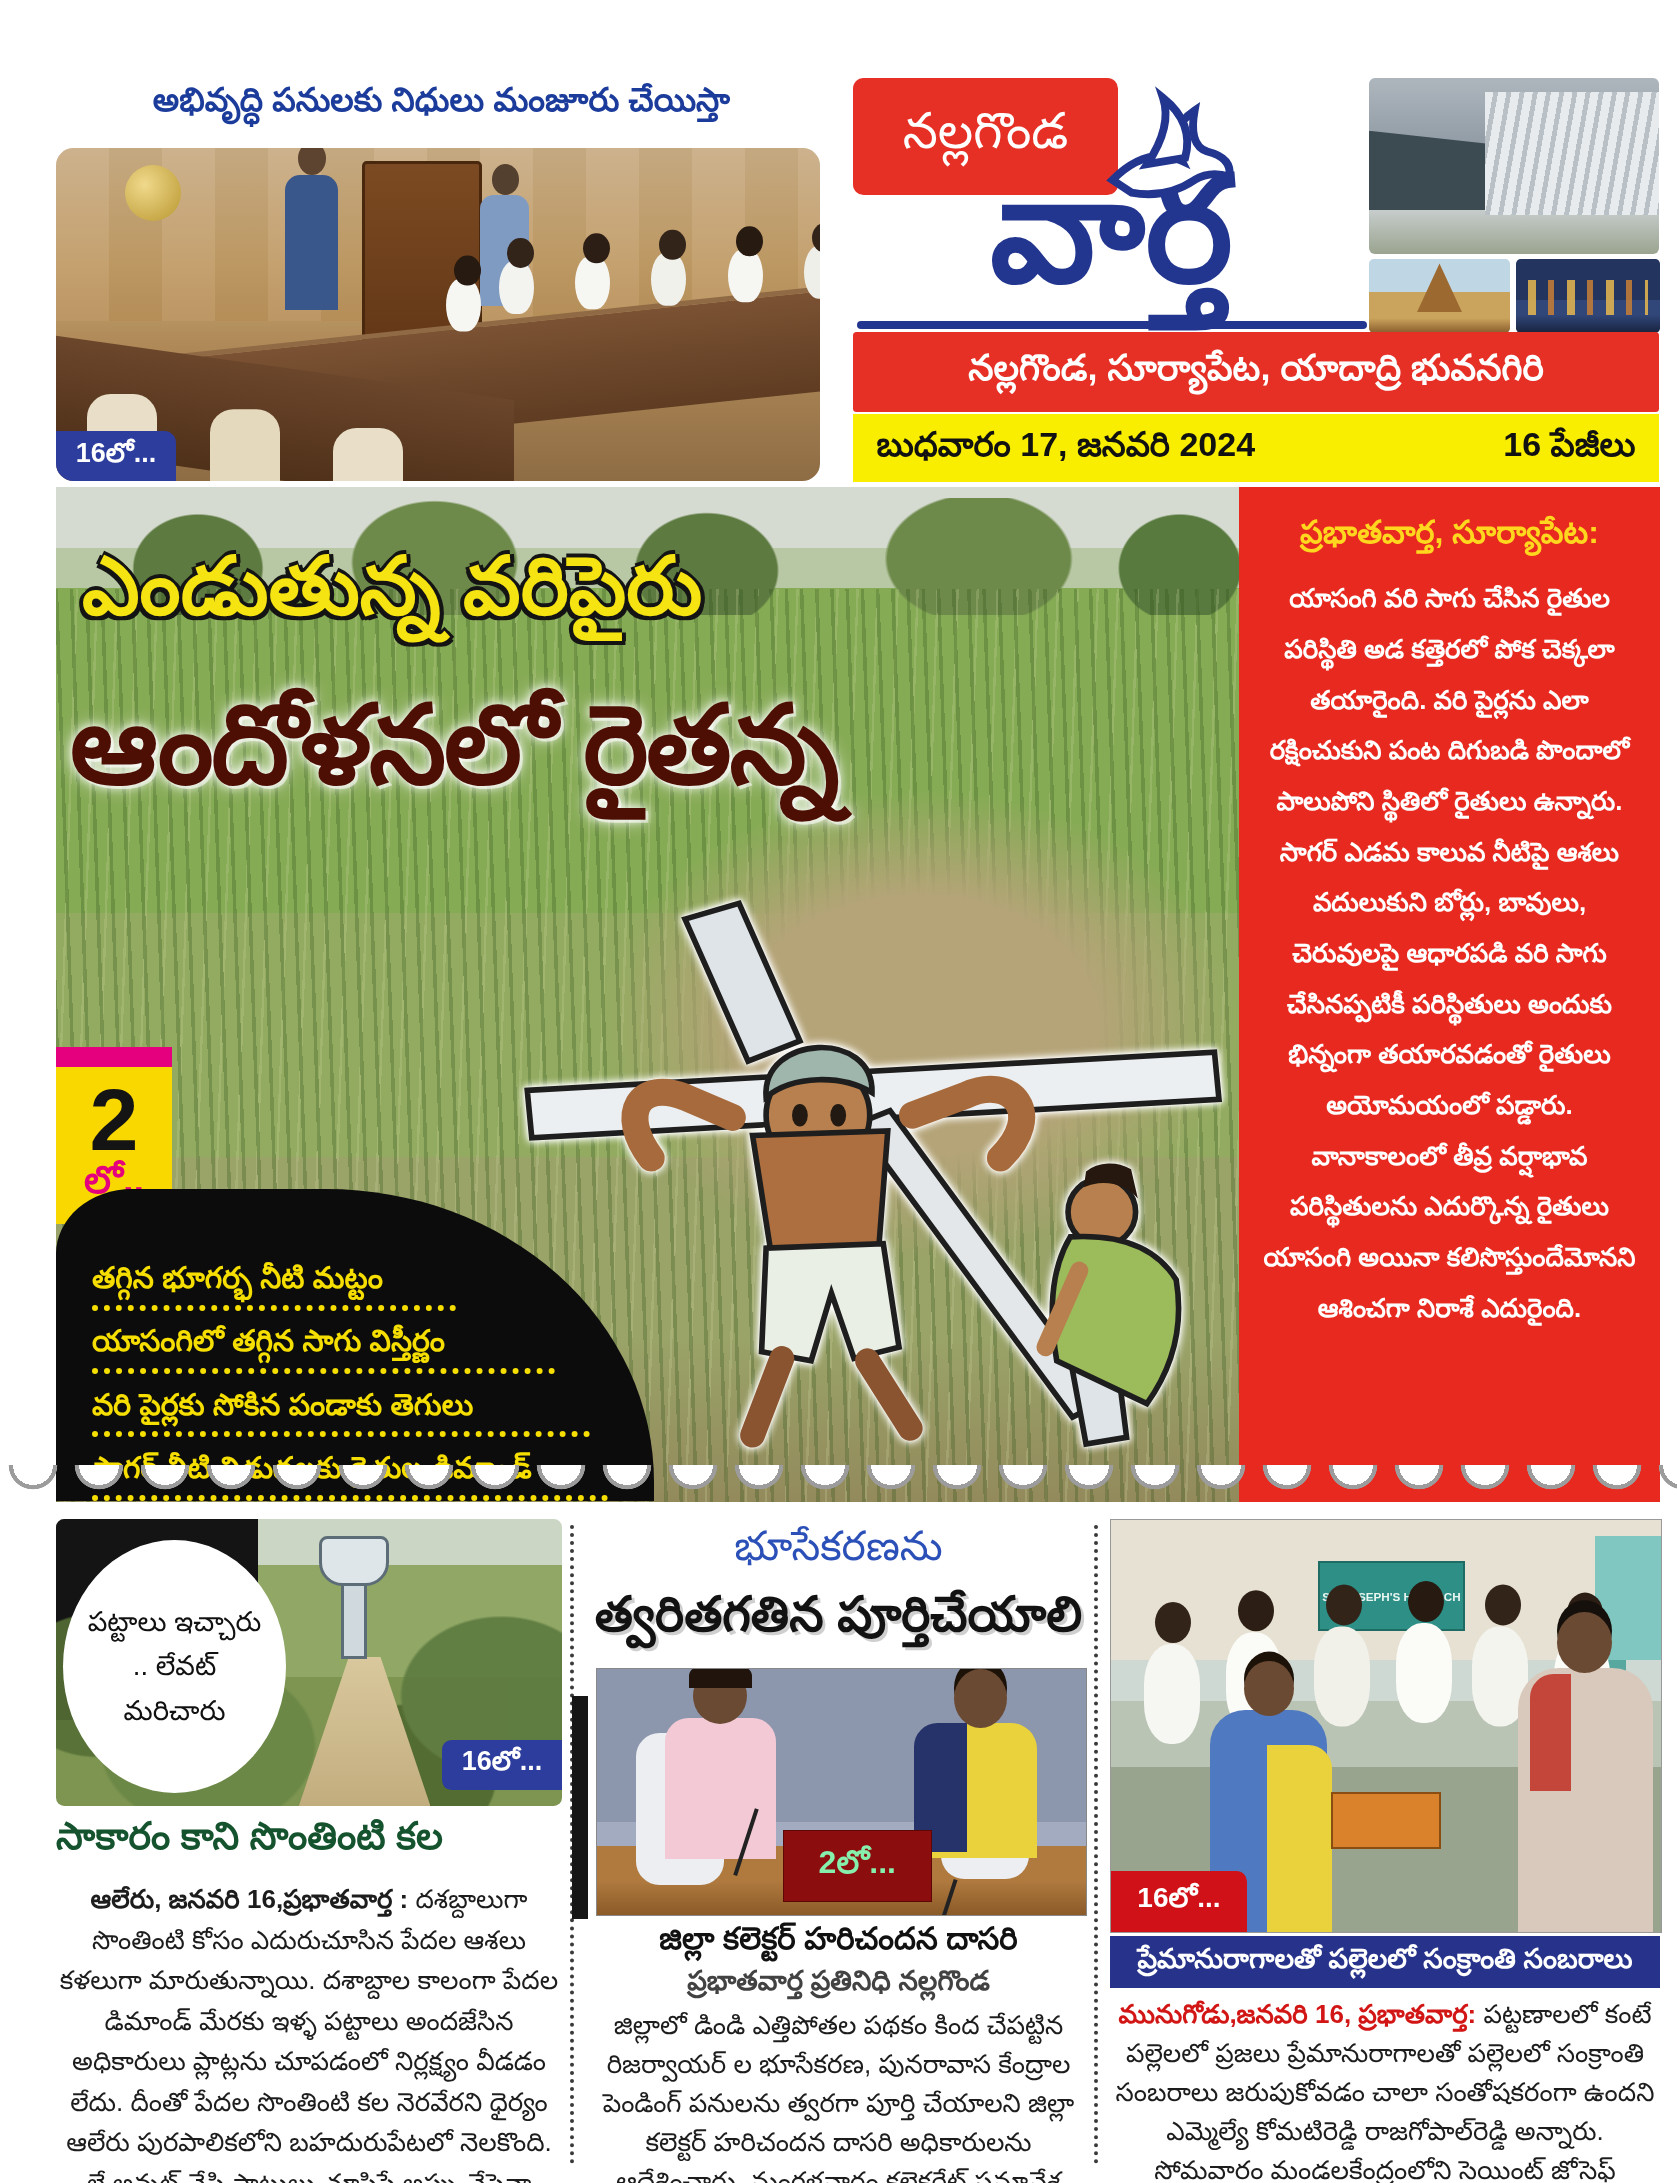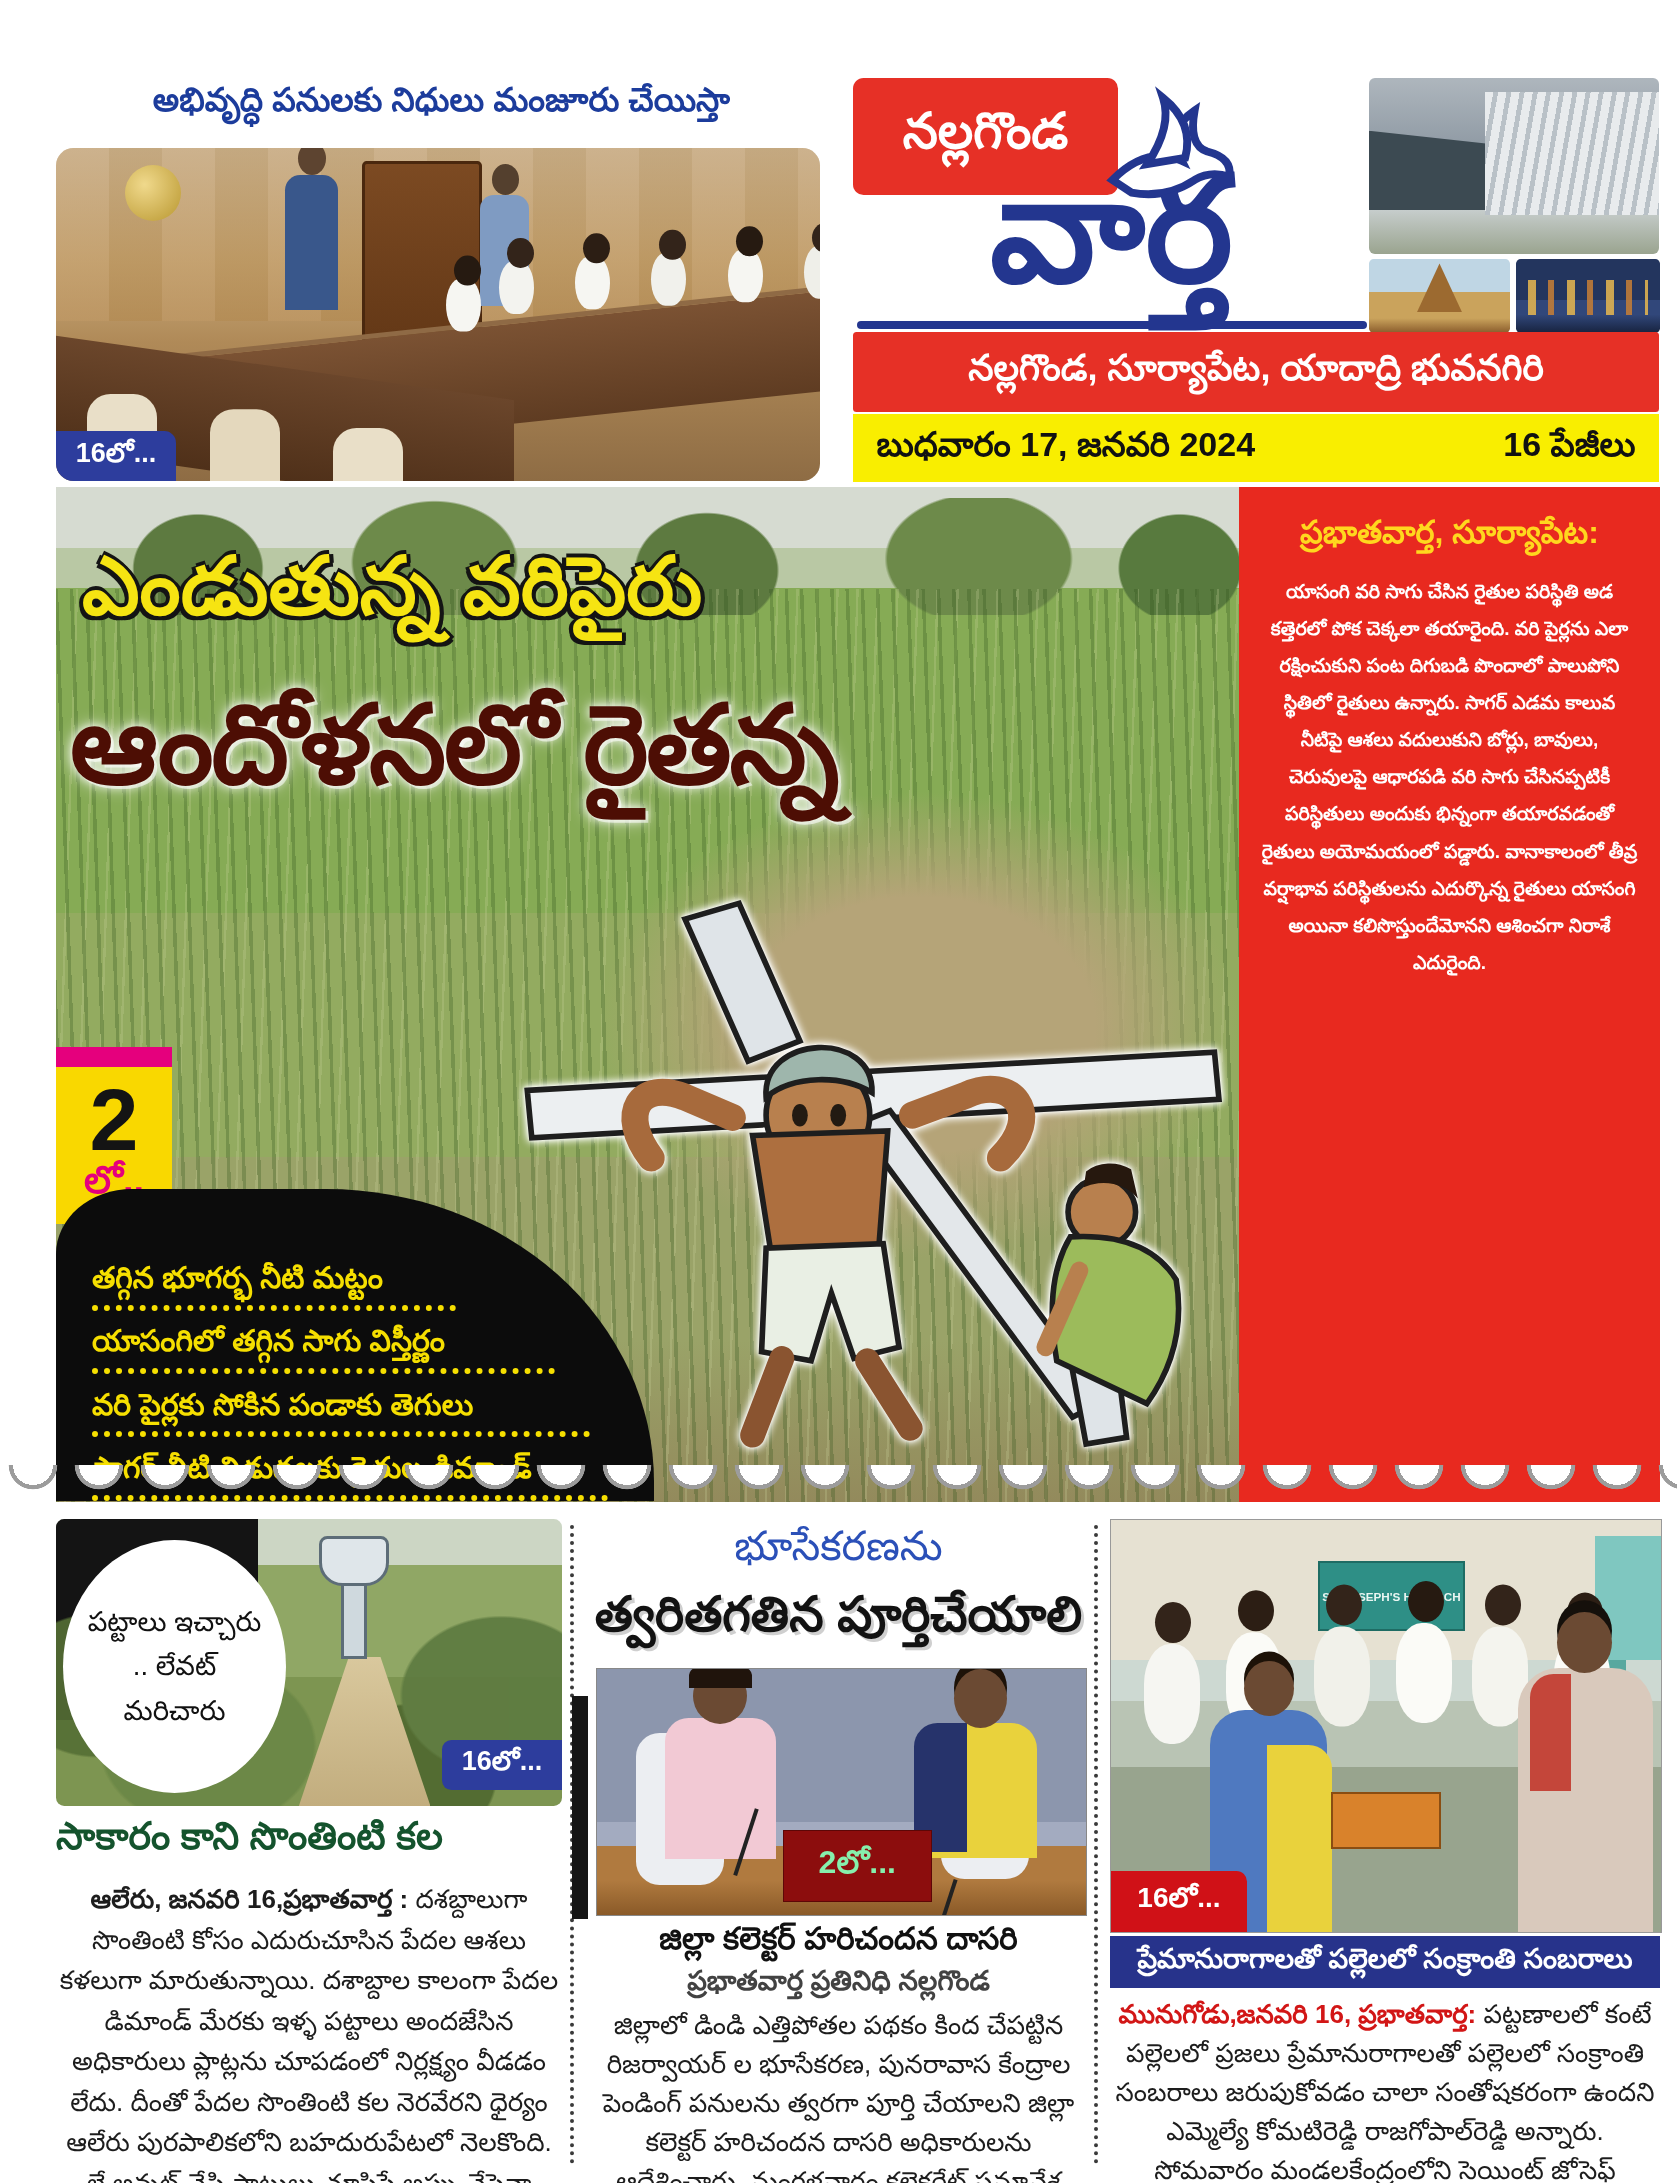--- a/index.html
+++ b/index.html
@@ -32,21 +32,21 @@
   .tl-heads{left:59%;top:27%;width:27px;height:30.5px;border-radius:50%;background:#33241a;
             box-shadow:76px -4.7px 0 #2c1e14,152px -8.2px 0 #33241a,229px -11.7px 0 #261a11,305px -15.2px 0 #33241a,
                        381px -17.6px 0 #2c1e14,457px -20px 0 #33241a,-53px 17.6px 0 #261a11;}
   .tl-chairs{left:4%;top:74%;width:70px;height:88px;border-radius:23.5px 23.5px 5.9px 5.9px;background:#e9dfc8;
              box-shadow:123px 15.2px 0 #e4d8bd,246px 34px 0 #e9dfc8;}
   .tag-blue{background:#2d3d9d;color:#fff;font-weight:bold;font-size:27px;}
   .tl-tag{left:0;bottom:0;width:120px;height:50px;border-radius:0 11.7px 0 0;}
 
   
   .mast-edition{left:853px;top:78px;width:265px;height:117px;background:#e63026;border-radius:10.6px;
-                color:#ffffff;font-size:50px;font-weight:bold;}
+                color:#ffffff;font-size:50px;font-weight:normal;}
   .mast-dove{left:1084px;top:76px;width:158px;height:170px;}
   .mast-title{left:855px;top:124px;width:513px;height:211px;font-size:148px;font-weight:bold;color:#23368f;
               line-height:1.0;}
   .mast-bar{left:857px;top:321px;width:510px;height:8.2px;background:#23368f;border-radius:4.1px;}
   .mast-dam{left:1369px;top:78px;width:290px;height:176px;border-radius:5.9px;
             background:linear-gradient(180deg,#aeb6bd 0%,#8f9aa4 40%,#e4e7e9 41%,#cfd5d8 70%,#9aa48f 100%);}
   .mast-dam:before{content:"";position:absolute;left:0;top:30%;width:45%;height:45%;background:#3c4a52;
                    clip-path:polygon(0 0,100% 18%,100% 100%,0 100%);}
   .mast-dam:after{content:"";position:absolute;right:0;top:8%;width:60%;height:70%;
                   background:repeating-linear-gradient(100deg,#e8ebed 0 8.2px,#b9c1c7 8.2px 13px);}
@@ -90,21 +90,21 @@
   .pageref .num{font-size:88px;font-weight:bold;color:#141414;line-height:.9;}
   .pageref .lo{font-size:38px;font-weight:bold;color:#e5007d;}
   .bubble{left:56px;top:1189px;width:598px;height:312px;background:#0c0c0c;
           border-radius:76px 328px 0 0/65px 293px 0 0;
           padding:70px 29px 0 36px;box-sizing:border-box;}
   .tick{color:#f6df00;font-size:30px;font-weight:bold;line-height:1.25;}
   .tick-sep{border-top:6.5px dotted #f6df00;margin:8.2px 0 11.7px 0;}
   .sidecol{left:1239px;top:487px;width:421px;height:1015px;background:#e8291f;
            padding:27px 22px 0 22px;box-sizing:border-box;text-align:center;}
   .side-date{color:#ffd71e;font-size:32px;font-weight:bold;margin-bottom:15.2px;}
-  .side-body{color:#ffffff;font-size:19px;font-weight:bold;line-height:1.95;}
+  .side-body{color:#ffffff;font-size:26px;font-weight:bold;line-height:1.95;}
 
   
   .wave{left:0px;top:1465px;width:1677px;height:38px;
         background-image:radial-gradient(33px 33px at 33px 0,#ffffff 0 20px,#9c9c9c 20px 24px,rgba(0,0,0,0) 24.6px);
         background-size:66px 38px;background-repeat:repeat-x;}
 
   
   .vdot{border-left:4.7px dotted #3a3a3a;}
   .vd1{left:570px;top:1525px;height:639px;width:0;}
   .vd2{left:1094px;top:1525px;height:639px;width:0;}

